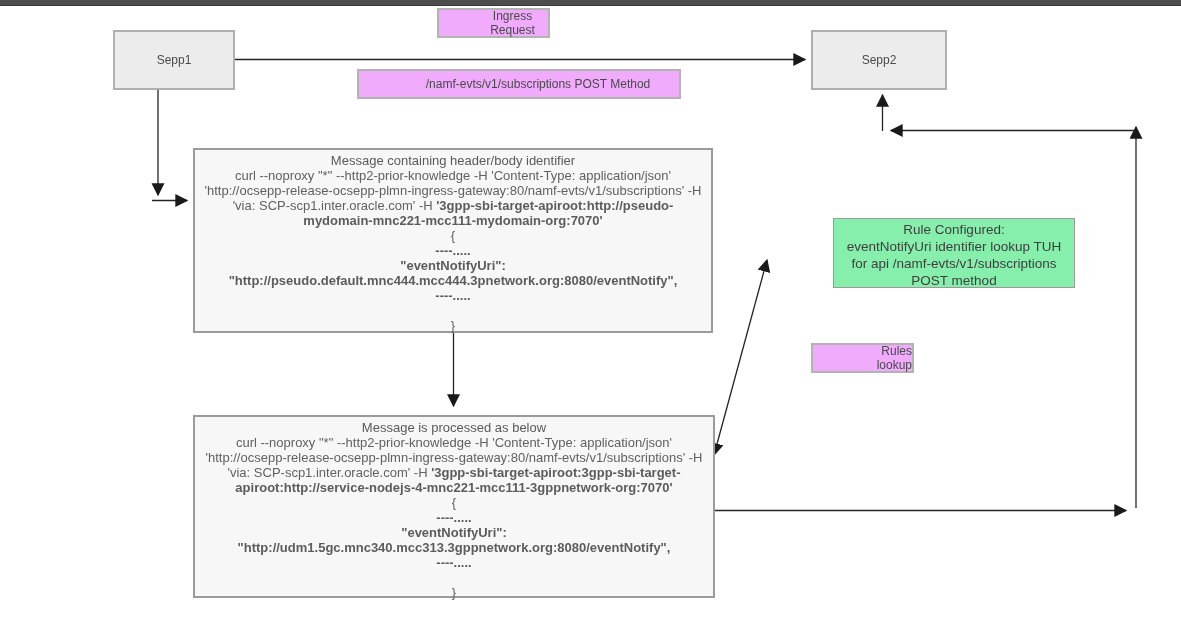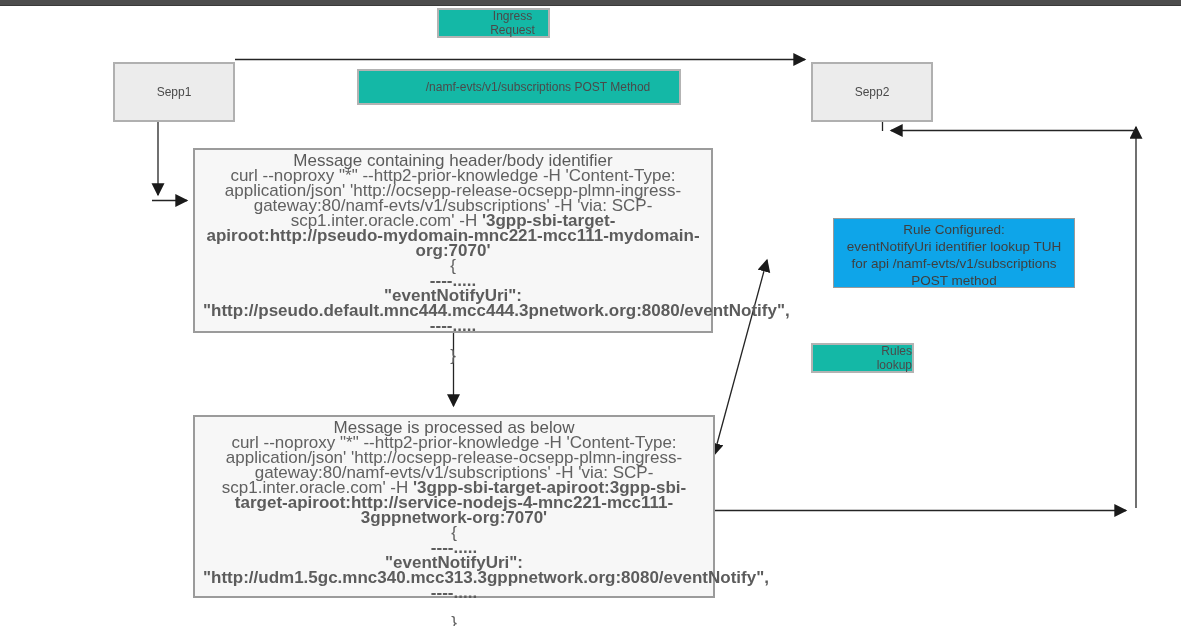--- a/index.html
+++ b/index.html
@@ -19,43 +19,42 @@
   .shape {
     position: absolute;
     display: flex; align-items: center; justify-content: center;
     text-align: center;
     color: #4a4a4a;
   }
   .node-box {
     background: #ececec;
     border: 2px solid #b0b0b0;
     font-size: 12px;
-    margin-top: 32px;
   }
   .label-box {
-    background: #14b8a6;
+    background: #f0abfc;
     border: 2px solid #b3b3b3;
     font-size: 12px;
     padding-left: 38px;
   }
   .msg-box {
     background: #f7f7f7;
     border: 2px solid #9b9b9b;
     display: block;
     padding: 3px 8px 0 8px;
-    font-size: 17px;
+    font-size: 13px;
     color: #616161;
     line-height: 15px;
     text-align: center;
   }
   .msg-title { color: #5a5a5a; }
   .b { font-weight: bold; color: #5c5c5c; }
   .msg-line { min-height: 15px; }
   .rule-box {
-    background: #0ea5e9;
+    background: #86efac;
     border: 1px solid #9a9a9a;
     display: block;
     font-size: 13.5px;
     color: #3f3f3f;
     line-height: 17px;
     padding-top: 2px;
   }
   #db-cylinder-wrap { position: absolute; left: 771px; top: 203px; width: 63px; height: 98px; }
   #db-label {
     position: absolute; left: 0; top: 56px; width: 63px;
@@ -85,29 +84,29 @@
     <line class="conn" x1="715" y1="510.5" x2="1126" y2="510.5" marker-end="url(#arr)"></line>
     <line class="conn" x1="1136" y1="508" x2="1136" y2="127" marker-end="url(#arr)"></line>
     <line class="conn" x1="1135" y1="130.5" x2="891" y2="130.5" marker-end="url(#arr)"></line>
     <line class="conn" x1="882.5" y1="131" x2="882.5" y2="95" marker-end="url(#arr)"></line>
   </svg>
 
   <div class="shape node-box" style="left:113px; top:30px; width:122px; height:60px;">
     <span>Sepp1</span>
   </div>
 
-  <div class="shape node-box" style="left:811px; top:30px; width:122px; height:60px;">
+  <div class="shape node-box" style="left:811px; top:30px; width:136px; height:60px;">
     <span>Sepp2</span>
   </div>
 
   <div class="shape label-box" style="left:437px; top:8px; width:113px; height:30px;">
     <span>Ingress Request</span>
   </div>
 
-  <div class="shape label-box" style="left:357px; top:69px; width:324px; height:36px;">
+  <div class="shape label-box" style="left:357px; top:69px; width:324px; height:30px;">
     <span>/namf-evts/v1/subscriptions POST Method</span>
   </div>
 
   <div class="shape msg-box" style="left:193px; top:148px; width:520px; height:185px;">
     <div class="msg-title">Message containing header/body identifier</div>
     <div class="msg-curl"><span>curl --noproxy "*" --http2-prior-knowledge -H 'Content-Type: application/json' 'http://ocsepp-release-ocsepp-plmn-ingress-gateway:80/namf-evts/v1/subscriptions'  -H 'via: SCP-scp1.inter.oracle.com' -H </span><span class="b">'3gpp-sbi-target-apiroot:http://pseudo-mydomain-mnc221-mcc111-mydomain-org:7070'</span></div>
     <div class="msg-line">{</div>
     <div class="msg-line b">----.....</div>
     <div class="msg-line b">"eventNotifyUri":</div>
     <div class="msg-line b">"http://pseudo.default.mnc444.mcc444.3pnetwork.org:8080/eventNotify",</div>

